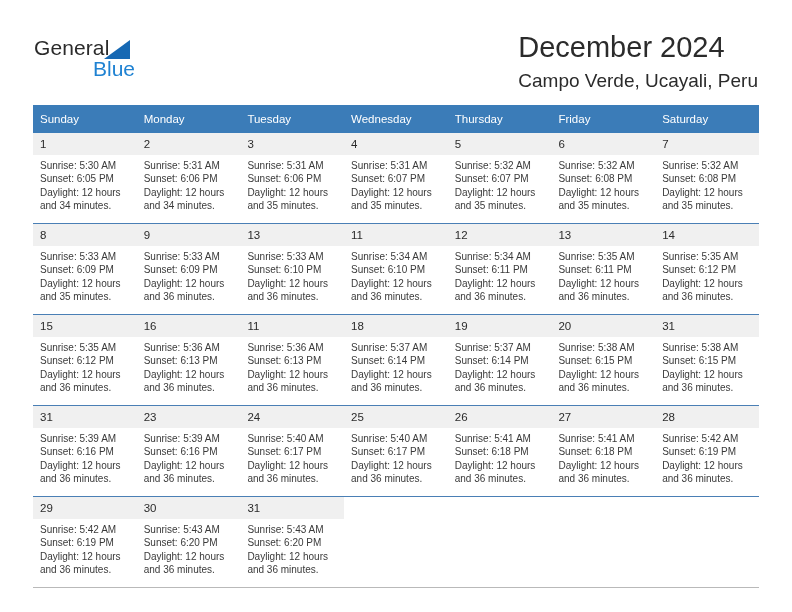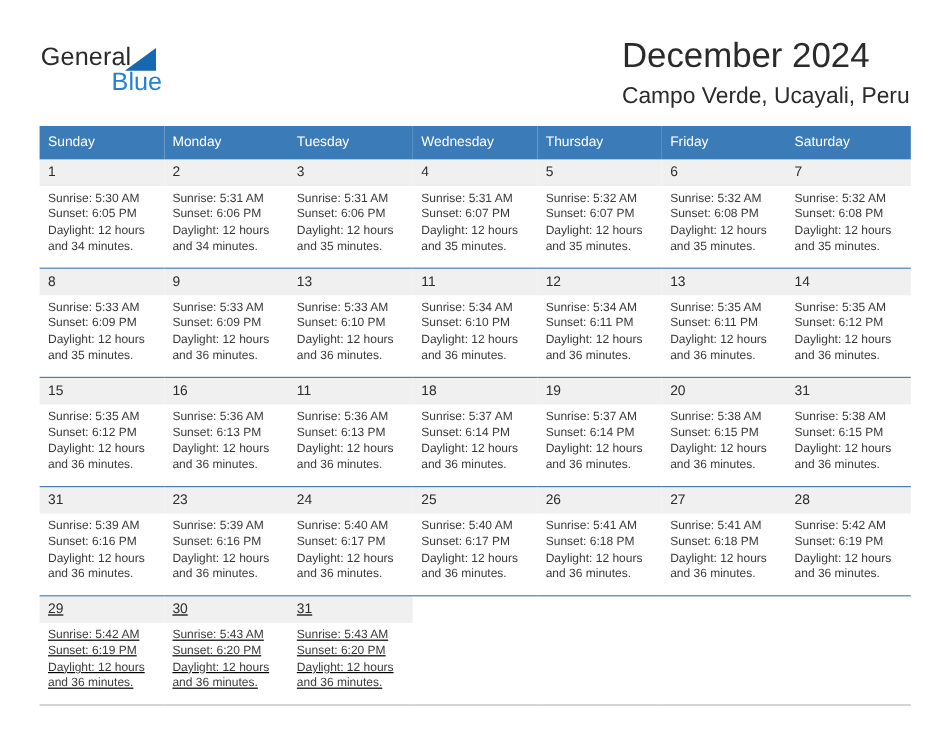--- a/index.html
+++ b/index.html
@@ -111,21 +111,20 @@
     padding: 0;
     border: none;
     border-top: 1px solid #4a7fb5;
     height: 90px;
   }
   .cal-table tr.week-row:first-child td {
     border-top: none;
   }
   .cal-table tr.week-row.last td {
     border-bottom: 1px solid #b9b9b9;
-    text-decoration: underline;
   }
   .daynum {
     background: #f0f0f0;
     font-size: 11.5px;
     color: #2b2b2b;
     padding: 4px 0 4px 7px;
     height: 14px;
     line-height: 14px;
   }
   td.empty .daynum {

